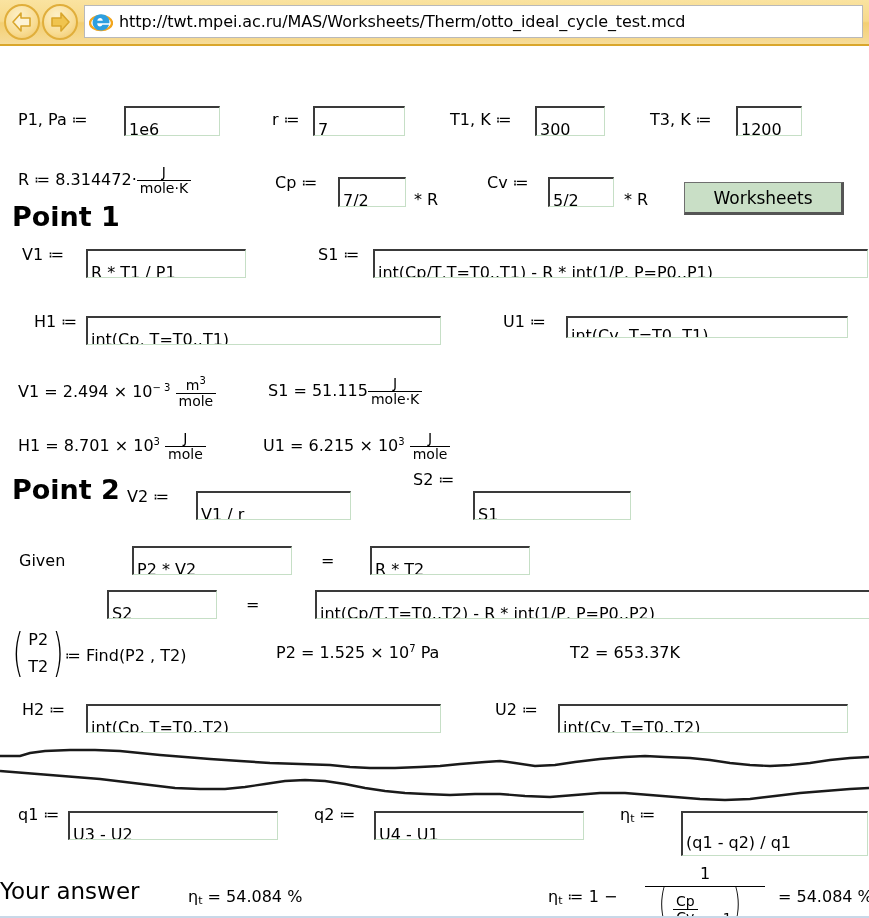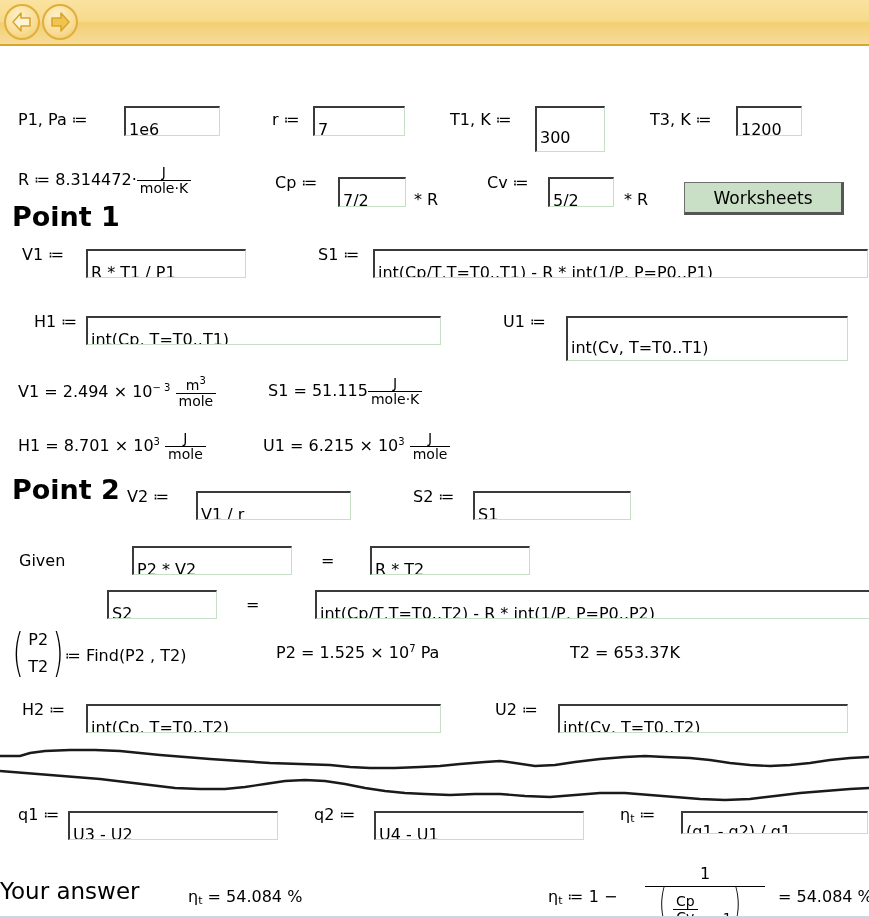--- a/index.html
+++ b/index.html
@@ -165,38 +165,45 @@
       <path d="M11 2 L3 11 L11 20 L11 15 L20 15 L20 7 L11 7 Z" fill="#fdf3d6" stroke="#d9a62c" stroke-width="1.6" stroke-linejoin="round"></path>
     </svg>
   </div>
 
   <div class="nav-btn" id="nav-fwd">
     <svg width="24" height="22" viewBox="0 0 24 22">
       <path d="M13 2 L21 11 L13 20 L13 15 L4 15 L4 7 L13 7 Z" fill="#f0c44f" stroke="#d9a62c" stroke-width="1.6" stroke-linejoin="round"></path>
     </svg>
   </div>
 
+  <div id="url-bar">
+    <svg id="ie-icon" viewBox="0 0 24 24">
+      <ellipse cx="12" cy="13" rx="11" ry="7.2" fill="none" stroke="#f2a51c" stroke-width="2.3"></ellipse>
+      <path d="M12 4.2 C6.8 4.2 3.6 8 3.6 12.6 C3.6 17.2 7.2 20.6 12 20.6 C16.2 20.6 19.1 18.1 20 14.8 L13.4 14.8 C12.9 15.9 12 16.5 11 16.5 C9.4 16.5 8.2 15.2 8.2 13.2 L20.3 13.2 C20.4 12.7 20.4 12.2 20.4 11.7 C20.4 7.4 16.7 4.2 12 4.2 Z M8.3 10.7 C8.6 9.1 9.7 8.1 11.1 8.1 C12.6 8.1 13.6 9.1 13.8 10.7 Z" fill="#2d9fe0"></path>
+    </svg>
+    <span id="url-text">http://twt.mpei.ac.ru/MAS/Worksheets/Therm/otto_ideal_cycle_test.mcd</span>
+  </div>
 </div>
 
 <div id="sheet">
 
   <span class="abs lbl" style="left:18px; top:64px;">
     <span>P1, Pa</span>&nbsp;<span>≔</span>
   </span>
   <input class="abs mcbox" style="left: 124px; top: 60px; width: 96px; height: 30px;" value="1e6">
 
   <span class="abs lbl" style="left:272px; top:64px;">
     <span>r</span>&nbsp;<span>≔</span>
   </span>
   <input class="abs mcbox" style="left: 313px; top: 60px; width: 92px; height: 30px;" value="7">
 
   <span class="abs lbl" style="left:450px; top:64px;">
     <span>T1, K</span>&nbsp;<span>≔</span>
   </span>
-  <input class="abs mcbox" style="left: 535px; top: 60px; width: 70px; height: 46px;" value="300">
+  <input class="abs mcbox" style="left: 535px; top: 60px; width: 70px; height: 30px;" value="300">
 
   <span class="abs lbl" style="left:650px; top:64px;">
     <span>T3, K</span>&nbsp;<span>≔</span>
   </span>
   <input class="abs mcbox" style="left: 736px; top: 60px; width: 66px; height: 30px;" value="1200">
 
   <span class="abs lbl" style="left:18px; top:119px;">
     <span>R</span>&nbsp;<span>≔</span>&nbsp;<span>8.314472</span><span>·</span><span class="frac sm"><span class="num">J</span><span class="den">mole·K</span></span>
   </span>
 
@@ -227,21 +234,21 @@
   <input class="abs mcbox" style="left: 373px; top: 203px; width: 495px; height: 29px;" value="int(Cp/T,T=T0..T1) - R * int(1/P, P=P0..P1)">
 
   <span class="abs lbl" style="left:22px; top:266px;margin-left:12px;">
     <span>H1</span>&nbsp;<span>≔</span>
   </span>
   <input class="abs mcbox" style="left: 86px; top: 270px; width: 355px; height: 29px;" value="int(Cp, T=T0..T1)">
 
   <span class="abs lbl" style="left:503px; top:266px;">
     <span>U1</span>&nbsp;<span>≔</span>
   </span>
-  <input class="abs mcbox" style="left: 566px; top: 270px; width: 282px; height: 45px;" value="int(Cv, T=T0..T1)">
+  <input class="abs mcbox" style="left: 566px; top: 270px; width: 282px; height: 22px;" value="int(Cv, T=T0..T1)">
 
   <span class="abs lbl" style="left:18px; top:330px;">
     <span>V1</span>
     <span>=</span>
     <span>2.494</span>
     <span>×</span>
     <span>10</span><span class="sup">− 3</span>
     <span class="frac sm"><span class="num"><span>m</span><span class="sup">3</span></span><span class="den">mole</span></span>
   </span>
 
@@ -269,21 +276,21 @@
     <span class="frac sm"><span class="num">J</span><span class="den">mole</span></span>
   </span>
 
   <div class="abs point-head" style="left:12px; top:428px;">Point 2</div>
 
   <span class="abs lbl" style="left:127px; top:441px;">
     <span>V2</span>&nbsp;<span>≔</span>
   </span>
   <input class="abs mcbox" style="left: 196px; top: 445px; width: 155px; height: 29px;" value="V1 / r">
 
-  <span class="abs lbl" style="left:413px; top:441px;">
+  <span class="abs lbl" style="left:413px; top:424px;">
     <span>S2</span>&nbsp;<span>≔</span>
   </span>
   <input class="abs mcbox" style="left: 473px; top: 445px; width: 158px; height: 29px;" value="S1">
 
   <span class="abs lbl" style="left:19px; top:505px;">Given</span>
   <input class="abs mcbox" style="left: 132px; top: 500px; width: 160px; height: 29px;" value="P2 * V2">
   <span class="abs lbl" style="left:321px; top:505px;">=</span>
   <input class="abs mcbox" style="left: 370px; top: 500px; width: 160px; height: 29px;" value="R * T2">
 
   <input class="abs mcbox" style="left: 107px; top: 544px; width: 110px; height: 29px;" value="S2">
@@ -337,21 +344,21 @@
   <input class="abs mcbox" style="left: 68px; top: 765px; width: 210px; height: 29px;" value="U3 - U2">
 
   <span class="abs lbl" style="left:314px; top:759px;">
     <span>q2</span>&nbsp;<span>≔</span>
   </span>
   <input class="abs mcbox" style="left: 374px; top: 765px; width: 210px; height: 29px;" value="U4 - U1">
 
   <span class="abs lbl" style="left:620px; top:759px;">
     <span>η</span><span class="sub">t</span>&nbsp;<span>≔</span>
   </span>
-  <input class="abs mcbox" style="left: 681px; top: 765px; width: 187px; height: 23px;" value="(q1 - q2) / q1">
+  <input class="abs mcbox" style="left: 681px; top: 765px; width: 187px; height: 45px;" value="(q1 - q2) / q1">
 
   <div class="abs answer-head" style="left:0; top:832px;">Your answer</div>
   <span class="abs lbl" style="left:188px; top:841px;">
     <span>η</span><span class="sub">t</span>
     <span>=</span>
     <span>54.084</span>
     <span>%</span>
   </span>
 
   <div class="abs answer-head" style="left:366px; top:870px;font-weight:bold;">Correct answer</div>

